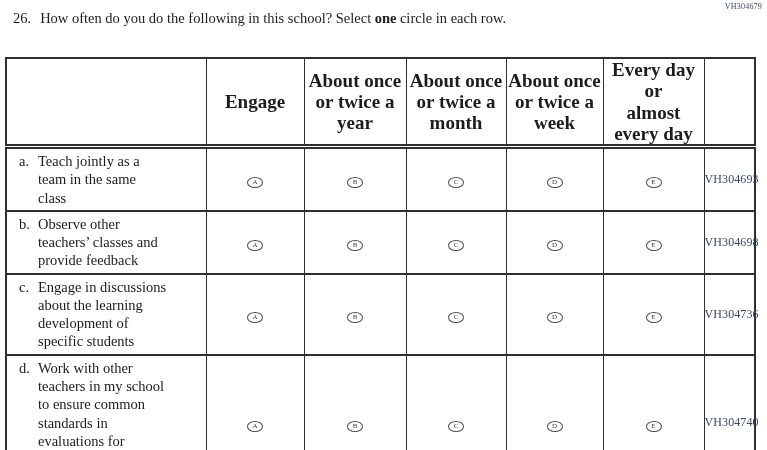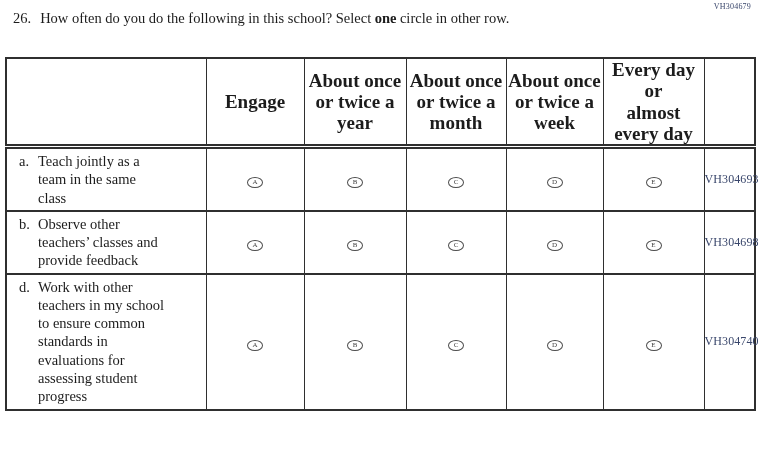--- a/index.html
+++ b/index.html
@@ -7,21 +7,21 @@
     --text:#1c1c1c;
     --code:#39466b;
   }
   html,body{margin:0;padding:0;}
   body{
     width:767px;height:450px;position:relative;background:#ffffff;
     font-family:"Liberation Serif","DejaVu Serif",serif;color:var(--text);
     overflow:hidden;
   }
   .page-code{
-    position:absolute;top:2px;right:16px;
+    position:absolute;top:2px;right:5px;
     font-size:8px;color:var(--code);letter-spacing:0.2px;margin-left:43px;
   }
   .question{
     position:absolute;top:9px;left:13px;right:20px;
     font-size:14.5px;line-height:1.25;
   }
   .qnum{font-weight:normal;margin-right:9px;}
   .qtext b{margin:0 3.5px;}
   table{
     position:absolute;top:57px;left:5px;
@@ -62,21 +62,21 @@
     text-align:left;vertical-align:middle;
     font-size:12px;color:var(--code);letter-spacing:0.1px;
   }
 </style>
 </head>
 <body style="--border: #2f2f2f; --text: #1c1c1c; --code: #39466b;">
 
 <div class="page-code">VH304679</div>
 
 <div class="question">
-  <span class="qnum">26.</span><span class="qtext"><span>How often do you do the following in this school? Select</span><b>one</b><span>circle in other row.</span></span>
+  <span class="qnum">26.</span><span class="qtext"><span>How often do you do the following in this school? Select</span><b>one</b><span>circle in each row.</span></span>
 </div>
 
 <table>
   <colgroup>
     <col style="width:200px">
       <col style="width:98px">
       <col style="width:102px">
     <col style="width:100px">
       <col style="width:97px">
       <col style="width:101px">
@@ -118,20 +118,32 @@
 teachers’ classes and
 provide feedback</span></td>
         <td class="opt-cell"><span class="bubble">A</span></td>
         <td class="opt-cell"><span class="bubble">B</span></td>
         <td class="opt-cell"><span class="bubble">C</span></td>
         <td class="opt-cell"><span class="bubble">D</span></td>
         <td class="opt-cell"><span class="bubble">E</span></td>
         <td class="code-cell">VH304698</td>
       </tr>
       <tr>
+        <td class="label-cell"><span class="row-letter">c.</span><span class="row-label">Engage in discussions
+about the learning
+development of
+specific students</span></td>
+        <td class="opt-cell"><span class="bubble">A</span></td>
+        <td class="opt-cell"><span class="bubble">B</span></td>
+        <td class="opt-cell"><span class="bubble">C</span></td>
+        <td class="opt-cell"><span class="bubble">D</span></td>
+        <td class="opt-cell"><span class="bubble">E</span></td>
+        <td class="code-cell">VH304736</td>
+      </tr>
+      <tr>
         <td class="label-cell"><span class="row-letter">d.</span><span class="row-label">Work with other
 teachers in my school
 to ensure common
 standards in
 evaluations for
 assessing student
 progress</span></td>
         <td class="opt-cell"><span class="bubble">A</span></td>
         <td class="opt-cell"><span class="bubble">B</span></td>
         <td class="opt-cell"><span class="bubble">C</span></td>

